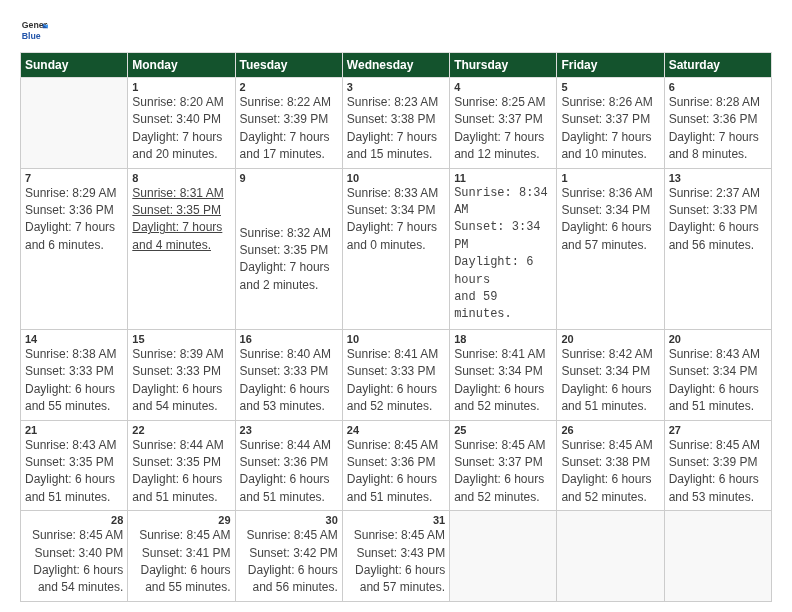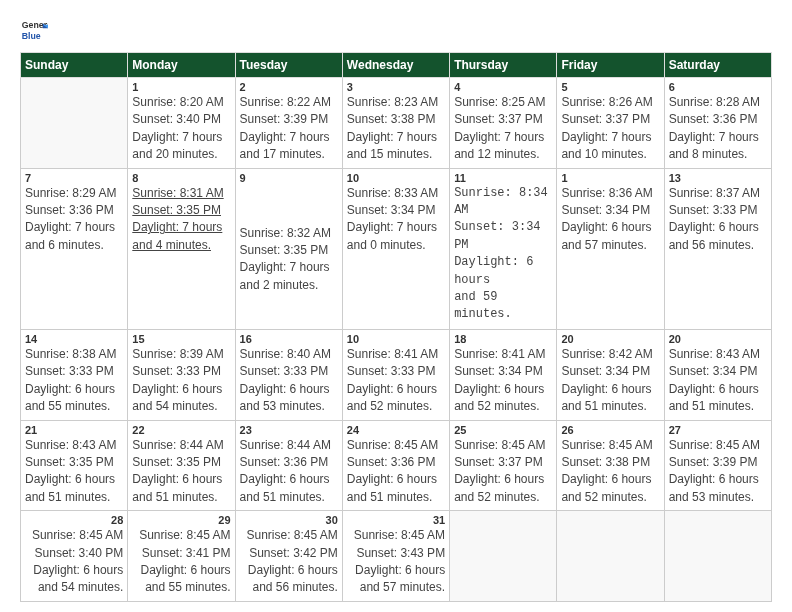--- a/index.html
+++ b/index.html
@@ -218,21 +218,21 @@
           </td>
           <td>
             <span class="day-num">1</span>
             <div class="day-info" style="white-space: pre-line;">Sunrise: 8:36 AM
 Sunset: 3:34 PM
 Daylight: 6 hours
 and 57 minutes.</div>
           </td>
           <td>
             <span class="day-num">13</span>
-            <div class="day-info" style="white-space: pre-line;">Sunrise: 8:37 AM
+            <div class="day-info" style="white-space: pre-line;">Sunrise: 2:37 AM
 Sunset: 3:33 PM
 Daylight: 6 hours
 and 56 minutes.</div>
           </td>
         </tr>
         <tr>
           <td>
             <span class="day-num">14</span>
             <div class="day-info" style="white-space: pre-line;">Sunrise: 8:38 AM
 Sunset: 3:33 PM

